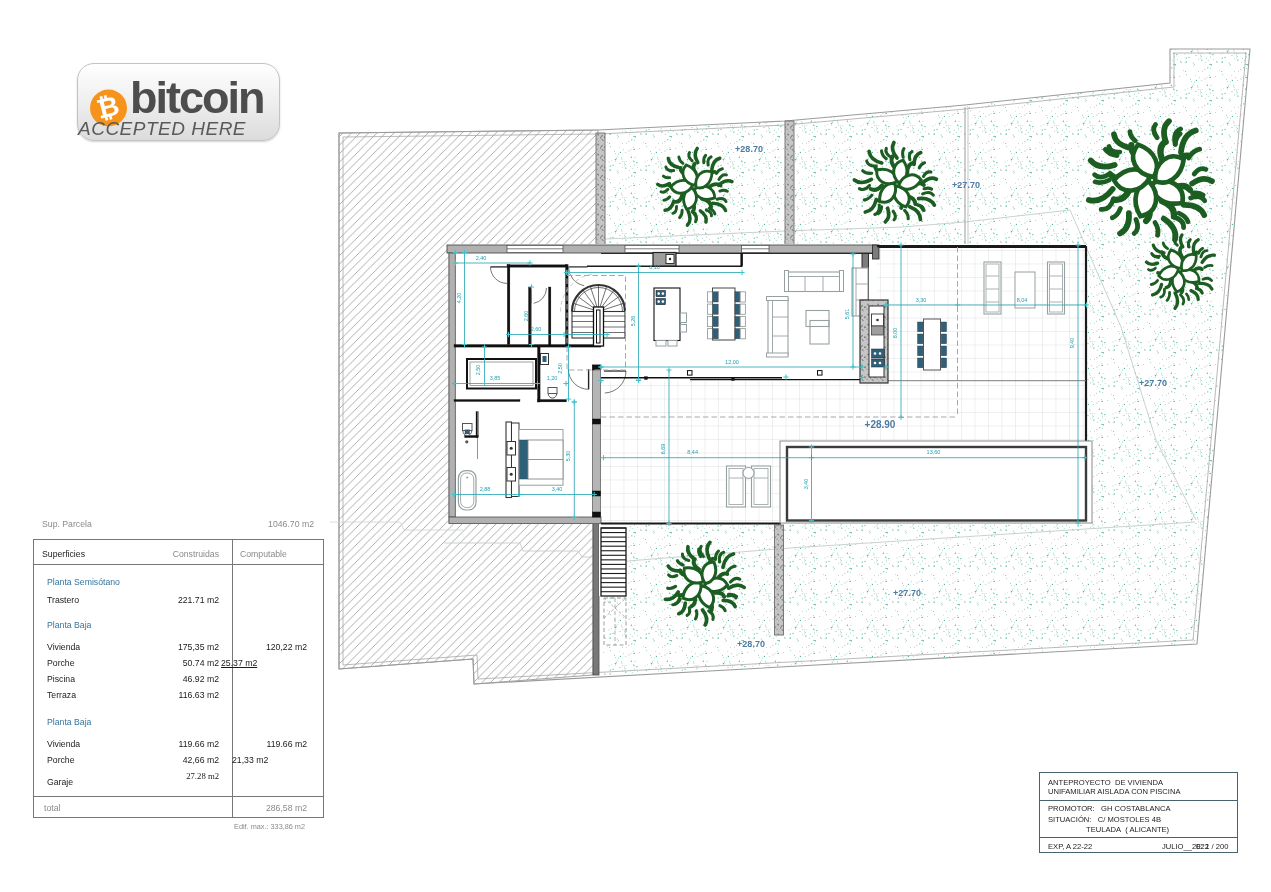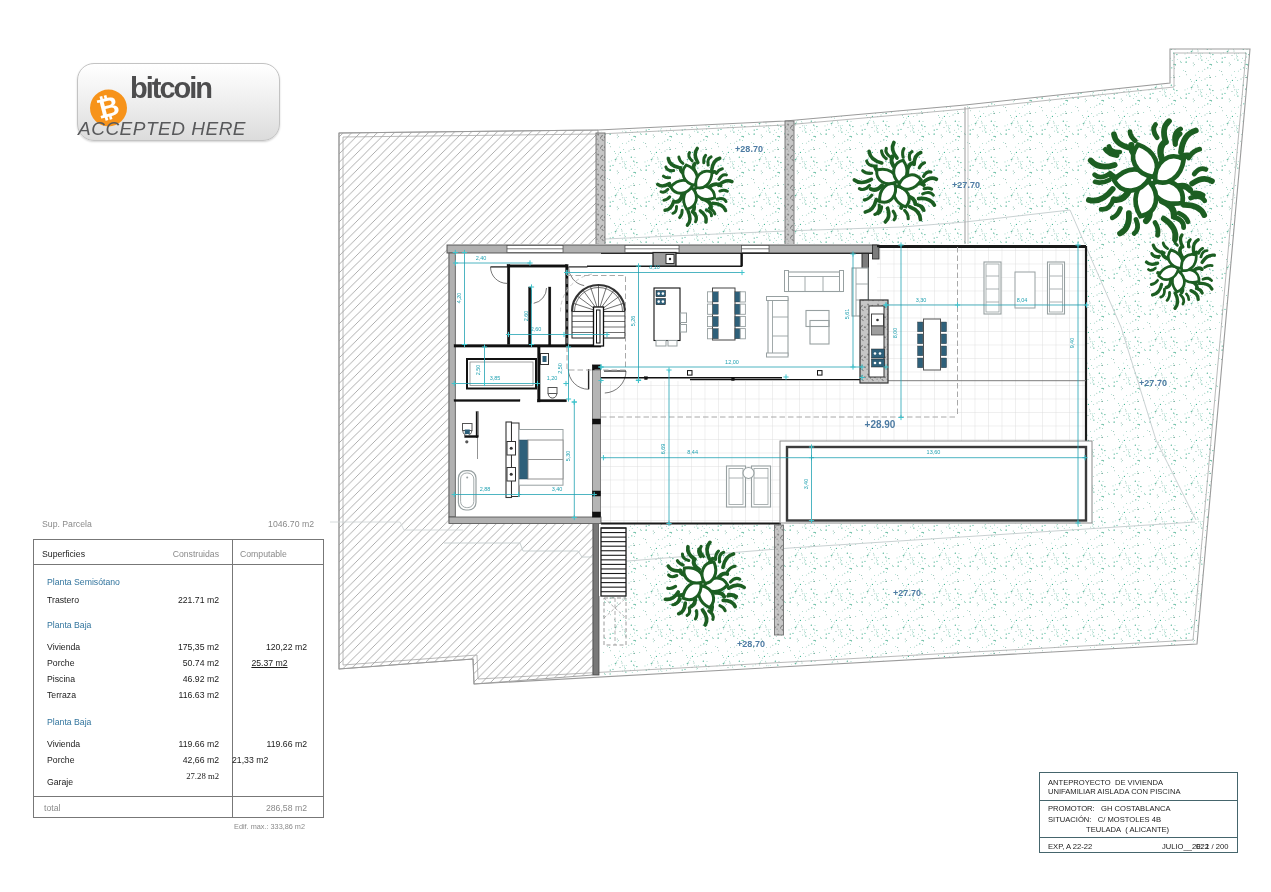--- a/index.html
+++ b/index.html
@@ -1317,21 +1317,21 @@
 <text x="907" y="595.5" font-size="9" fill="#4d7ba3" text-anchor="middle" font-weight="bold">+27.70</text>
 
 <text x="751" y="646.5" font-size="9" fill="#4d7ba3" text-anchor="middle" font-weight="bold">+28.70</text>
 </svg>
 
 <div class="abs" style="left:77px;top:63px;width:203px;height:78px;border-radius:17px;border:1px solid #c3c3c3;background:linear-gradient(180deg,#ffffff 0%,#f2f2f2 40%,#dcdcdc 100%);box-shadow:0 1px 2px rgba(0,0,0,0.18);">
 
   <div class="abs" style="left:12px;top:58%;transform:translateY(-50%);width:37px;height:37px;border-radius:50%;background:#f7931a;"></div>
   <div class="abs" style="left:12px;top:58%;transform:translateY(-50%);width:37px;height:37px;text-align:center;color:#fff;font-weight:bold;font-size:27px;line-height:37px;"><span style="display:inline-block;transform:rotate(-14deg)">₿</span></div>
 
-  <div class="abs" style="left:52px;top:8px;color:#4d4d4e;font-weight:bold;font-size:29px;letter-spacing:-2px;">bitcoin</div>
+  <div class="abs" style="left:52px;top:8px;color:#4d4d4e;font-weight:bold;font-size:45px;letter-spacing:-2px;">bitcoin</div>
 
   <div class="abs" style="left:0;right:14px;top:54px;text-align:left;color:#58595b;font-style:italic;font-size:19px;letter-spacing:0.5px;">ACCEPTED HERE</div>
 </div>
 
 <div class="abs" style="left:42px;top:519px;width:272px;font-size:8.7px;color:#8a8a8a;">Sup. Parcela<span style="float:right">1046.70 m2</span></div>
 
 <div class="abs" style="left:33px;top:539px;width:291px;height:279px;border:1px solid #777;font-size:8.7px;color:#1a1a1a;">
   <div class="abs" style="left:198px;top:0;width:1px;height:100%;background:#777;"></div>
 
   <div class="abs" style="left:8px;top:9px;">Superficies</div>
@@ -1342,21 +1342,21 @@
   <div class="abs" style="left:13px;top:37px;color:#33759e;">Planta Semisótano</div>
   <div class="abs" style="left:13px;top:55px;">Trastero</div>
       <div class="abs" style="left:0;top:55px;width:185px;text-align:right;">221.71 m2</div>
 
   <div class="abs" style="left:13px;top:80px;color:#33759e;">Planta Baja</div>
   <div class="abs" style="left:13px;top:102px;">Vivienda</div>
       <div class="abs" style="left:0;top:102px;width:185px;text-align:right;">175,35 m2</div>
       <div class="abs" style="left:198px;top:102px;width:75px;text-align:right;">120,22 m2</div>
   <div class="abs" style="left:13px;top:118px;">Porche</div>
       <div class="abs" style="left:0;top:118px;width:185px;text-align:right;">50.74 m2</div>
-      <div class="abs" style="left:198px;top:118px;width:75px;text-align:center;text-decoration:underline;">25.37 m2</div>
+      <div class="abs" style="left:187px;top:118px;width:75px;text-align:left;text-decoration:underline;">25.37 m2</div>
   <div class="abs" style="left:13px;top:134px;">Piscina</div>
       <div class="abs" style="left:0;top:134px;width:185px;text-align:right;">46.92 m2</div>
   <div class="abs" style="left:13px;top:150px;">Terraza</div>
       <div class="abs" style="left:0;top:150px;width:185px;text-align:right;">116.63 m2</div>
 
   <div class="abs" style="left:13px;top:177px;color:#33759e;">Planta Baja</div>
   <div class="abs" style="left:13px;top:199px;">Vivienda</div>
       <div class="abs" style="left:0;top:199px;width:185px;text-align:right;">119.66 m2</div>
       <div class="abs" style="left:198px;top:199px;width:75px;text-align:right;">119.66 m2</div>
   <div class="abs" style="left:13px;top:215px;">Porche</div>

